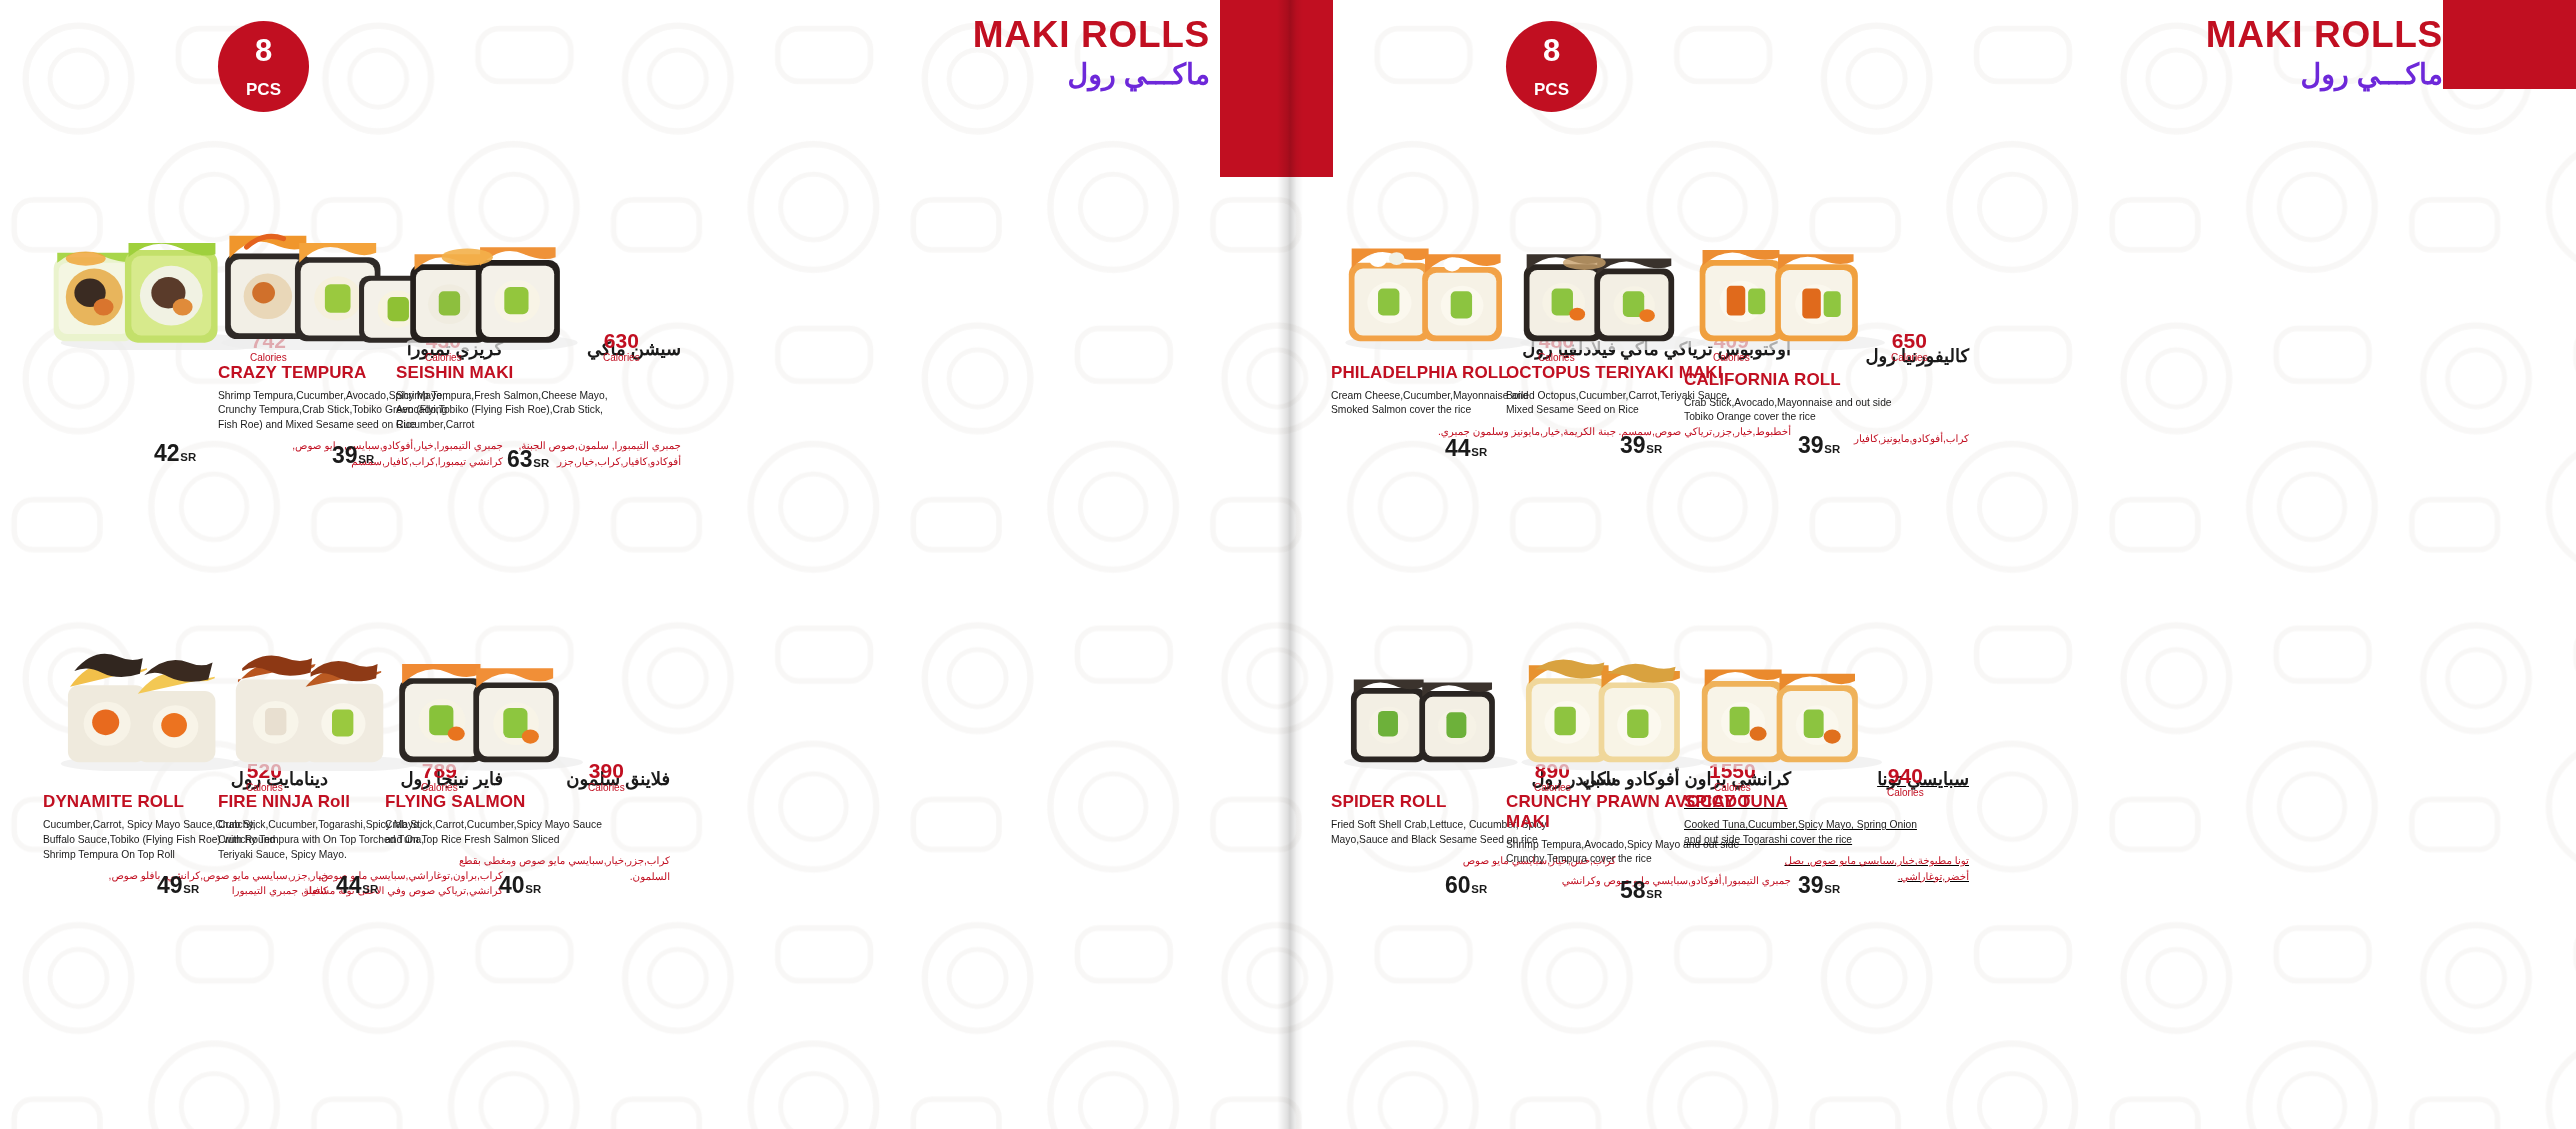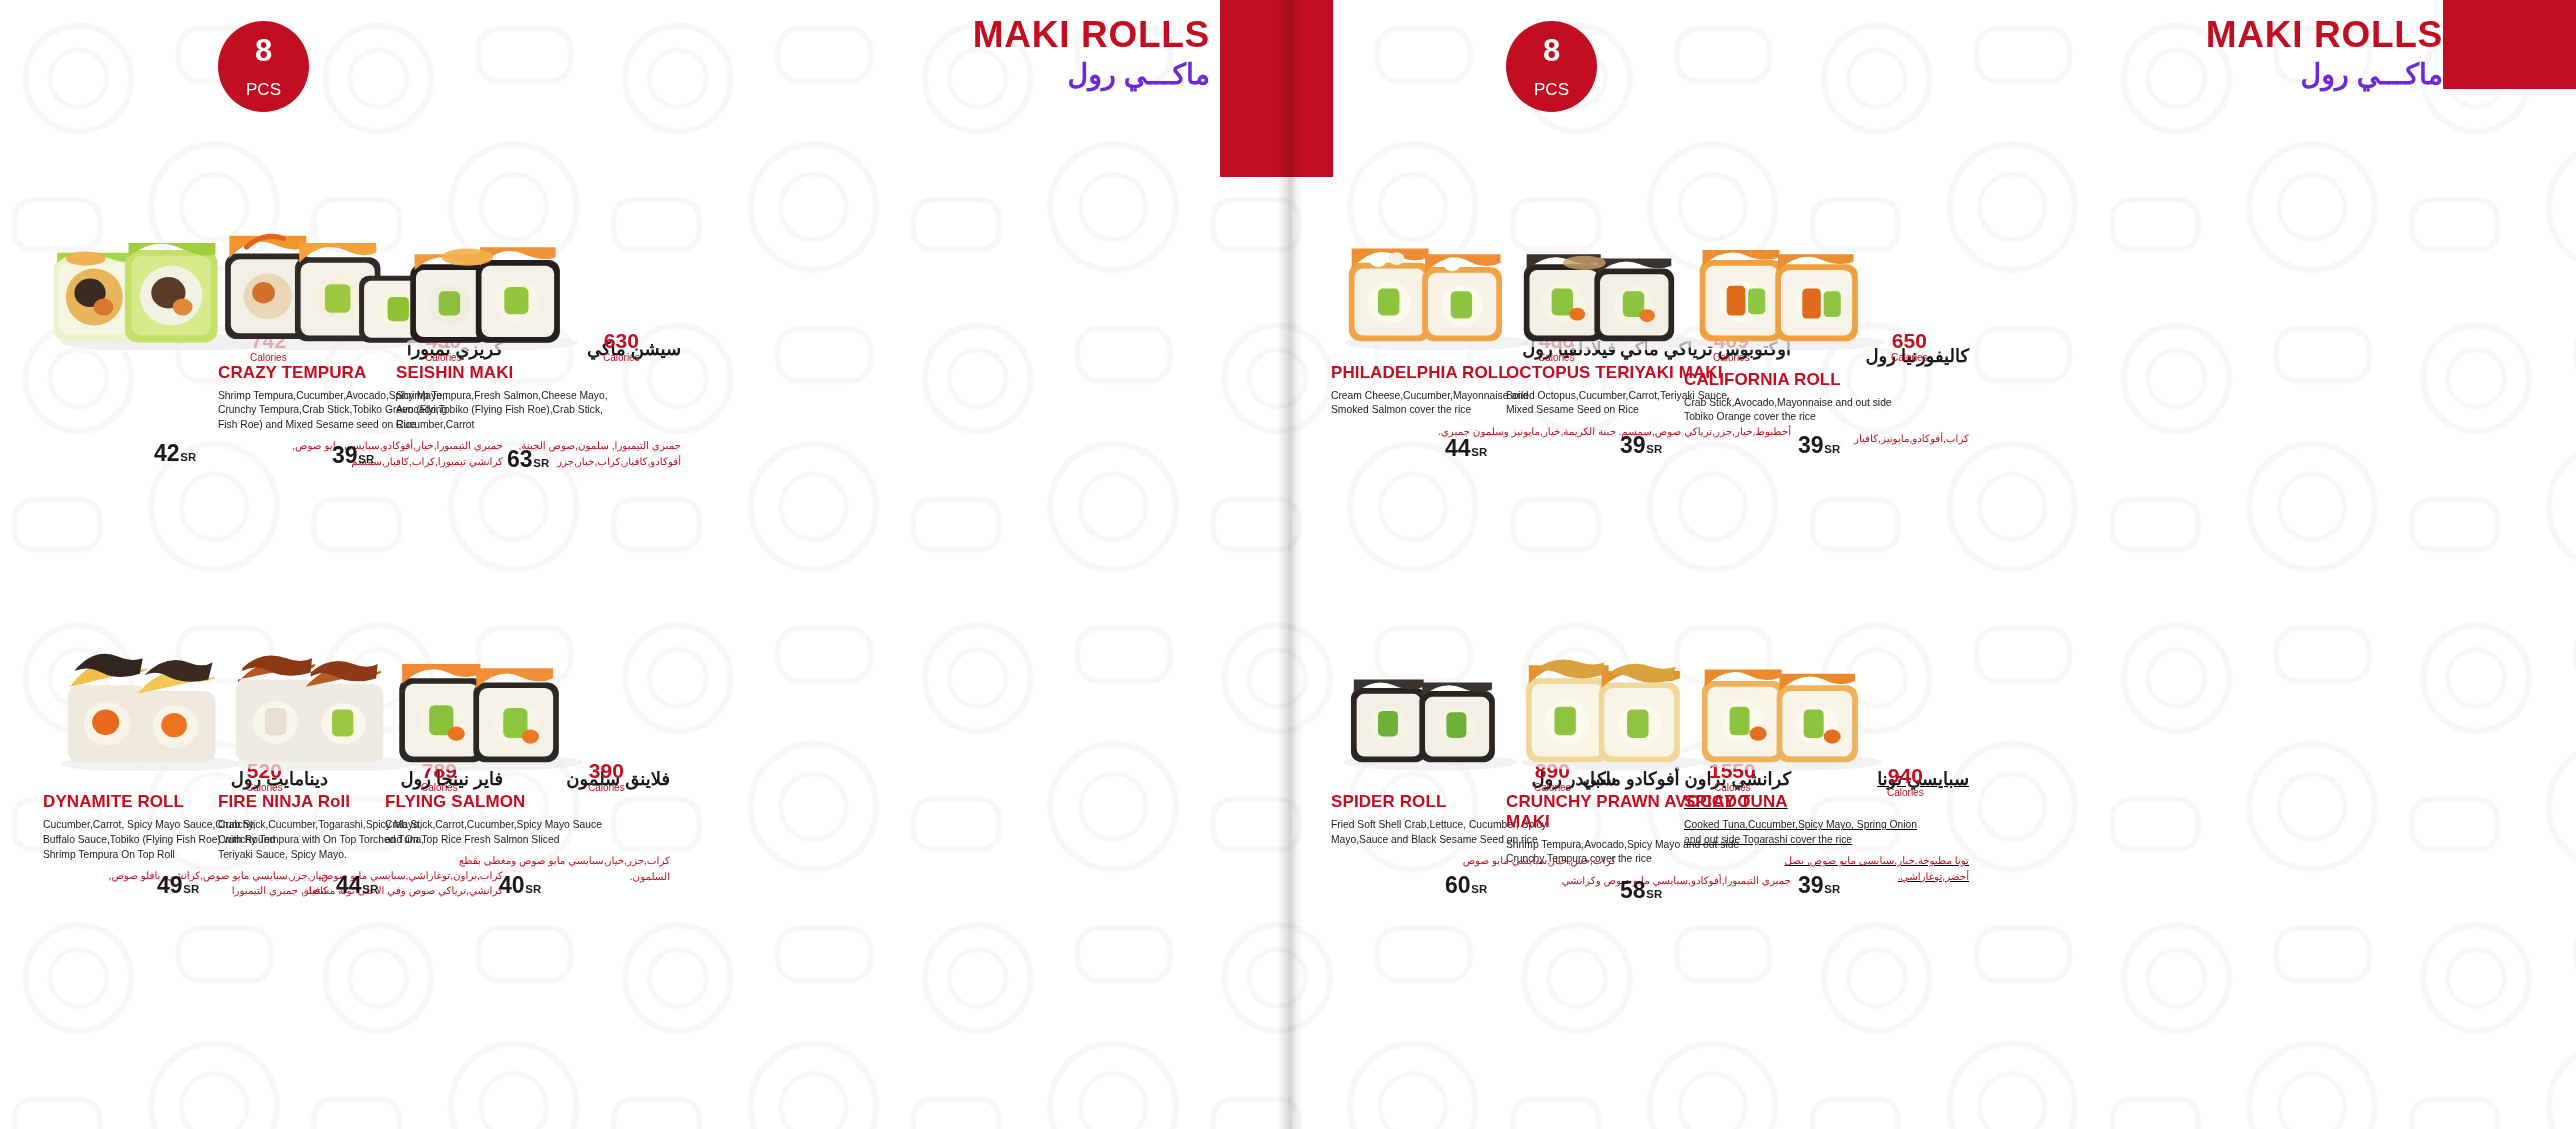--- a/index.html
+++ b/index.html
@@ -90,21 +90,21 @@
     border-radius: 50%;
     background: #c10f21;
     color: #ffffff;
     display: flex;
     flex-direction: column;
     align-items: center;
     justify-content: center;
     z-index: 12;
   }
   .pcs-badge .num { font-size: 31px; font-weight: bold; line-height: 1; }
-  .pcs-badge .lbl { font-size: 17px; font-weight: normal; line-height: 1.1; margin-top: 15px; }
+  .pcs-badge .lbl { font-size: 17px; font-weight: bold; line-height: 1.1; margin-top: 15px; }
 
   
   .item {
     position: absolute;
     width: 285px;
   }
   .item .photo {
     position: relative;
     width: 100%;
     height: 125px;

